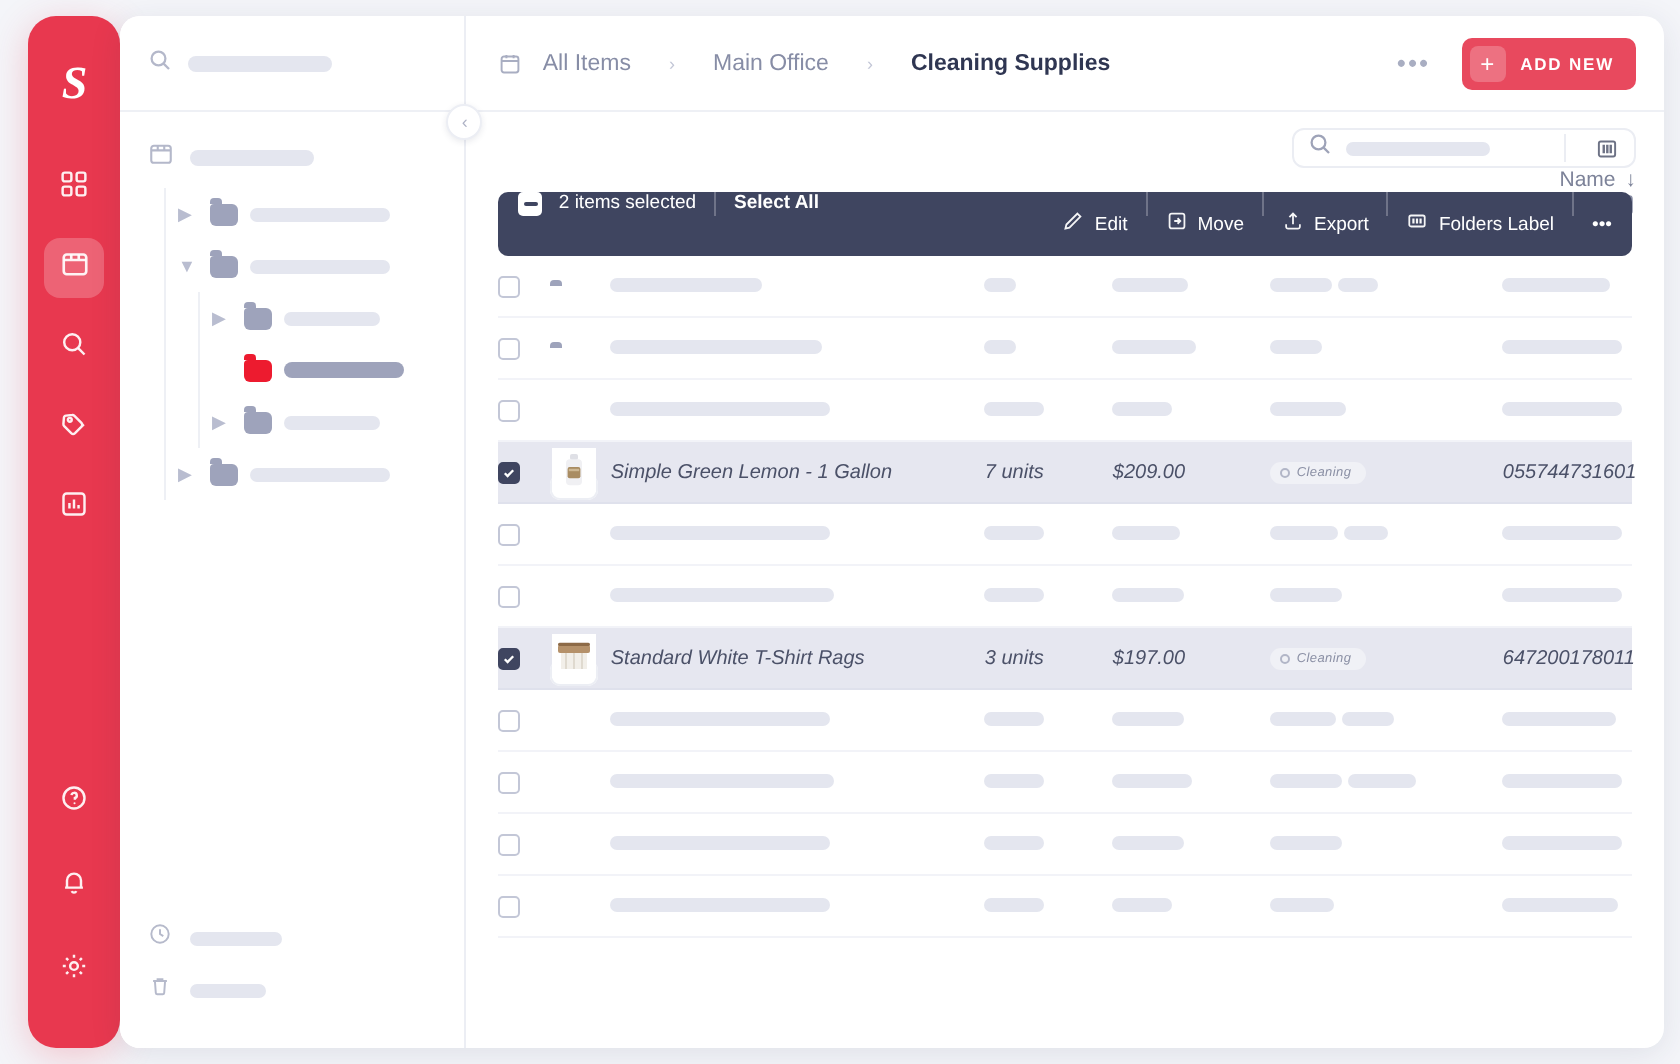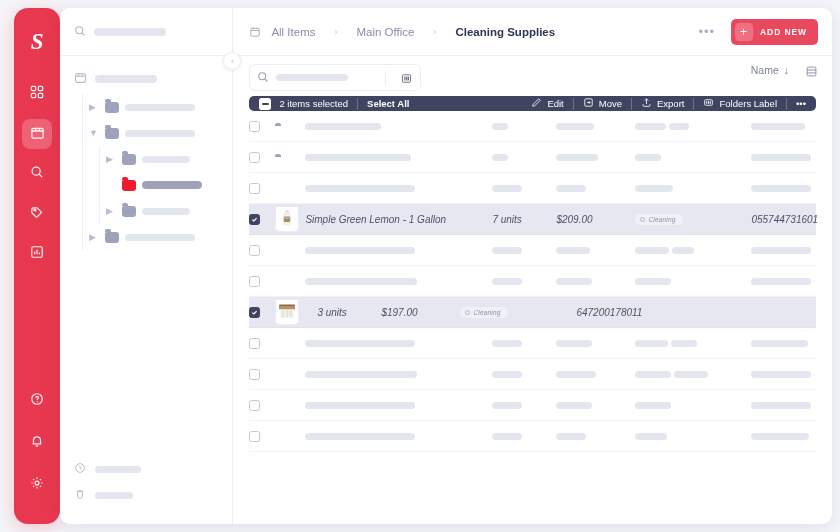--- a/index.html
+++ b/index.html
@@ -122,41 +122,41 @@
     font-size: 8.5px; font-weight: bold; letter-spacing: .9px;
     font-family: "Liberation Sans", sans-serif;
   }
   .add-plus {
     width: 18px; height: 18px; border-radius: 4px;
     background: rgba(255,255,255,.22);
     display: flex; align-items: center; justify-content: center;
     font-size: 12px; font-weight: normal;
   }
 
-  .toolbar { height: 40px; display: flex; align-items: flex-start; padding: 8px 14px 0 16px; }
+  .toolbar { height: 40px; display: flex; align-items: flex-end; padding: 8px 14px 0 16px; flex-direction: column; }
   .searchbox {
     width: 172px; height: 27px;
     border: 1px solid #ebedf3; border-radius: 6px;
     display: flex; align-items: center; gap: 7px; padding: 0 7px;
     background: #fff;
   }
   .scan-div { width: 1px; height: 14px; background: #ebedf3; margin-left: auto; }
   .scan-ic { width: 13px; height: 13px; margin-left: 7px; }
   .sort { display: flex; align-items: center; gap: 5px; font-size: 10.5px; color: #7d8399; }
   .viewtog { margin-left: 16px; color: #8a8fa6; display: flex; align-items: center; }
 
   .stats { display: flex; align-items: center; gap: 22px; padding: 10px 16px 12px 16px; font-size: 10.5px; }
   .stat { color: #9aa0b4; }
   .stat b { color: #2f3652; font-weight: bold; }
 
   
   .list { flex: 1 1 auto; padding: 0 16px; overflow: hidden; }
   .selbar {
-    height: 15px; background: #3f4560; border-radius: 5px;
-    display: flex; align-items: center; padding: 0 10px;
+    height: 32px; background: #3f4560; border-radius: 5px;
+    display: flex; padding: 0 10px;
     color: #fff; font-size: 9.5px;
   }
   .minus-box {
     width: 12px; height: 12px; border-radius: 2.5px; background: #fff;
     display: flex; align-items: center; justify-content: center;
     margin-right: 8px;
   }
   .minus-box i { display:block; width: 7px; height: 2px; background: #3f4560; border-radius: 1px; }
   .selbar .vdiv { width: 1px; height: 12px; background: rgba(255,255,255,.25); margin: 0 9px; }
   .selbar .sel-all { font-weight: bold; }
@@ -587,20 +587,21 @@
               <span class="thumb">
                 <svg width="22" height="22" viewBox="0 0 22 22">
                   <rect width="22" height="22" fill="#fff"></rect>
                   <rect x="3" y="5.5" width="16" height="4" rx="1" fill="#b5916a"></rect>
                   <rect x="3" y="4.4" width="16" height="1.6" rx=".8" fill="#8d6a47"></rect>
                   <rect x="4.5" y="9.5" width="13" height="8" fill="#f2efe9"></rect>
                   <path d="M7 9.5v8M11 9.5v8M15 9.5v8" stroke="#ddd7cd" stroke-width=".9"></path>
                 </svg>
               </span>
             </span>
+            <span class="c-name">Standard White T-Shirt Rags</span>
             <span class="c-qty">3 units</span>
             <span class="c-val">$197.00</span>
             <span class="c-tag">
               <span class="tag-pill">
                 <span class="tag-dot"></span>
                 <span>Cleaning</span>
               </span>
             </span>
             <span class="c-sku">647200178011</span>
           </div>

